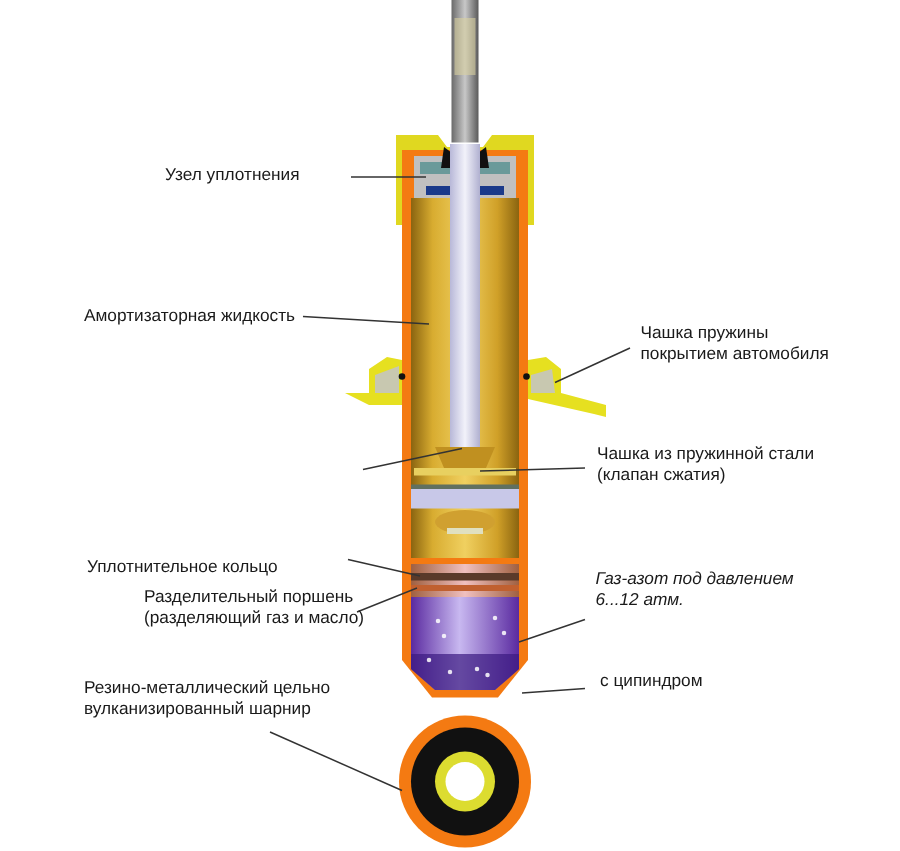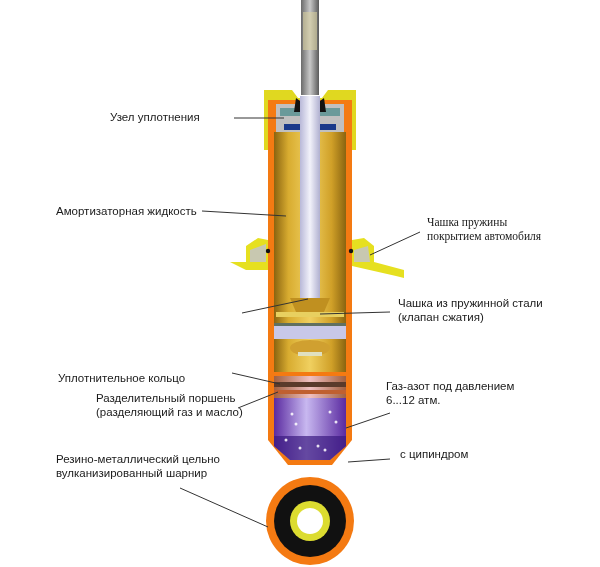--- a/index.html
+++ b/index.html
@@ -141,28 +141,28 @@
   <div class="label" style="left:96px; top:391px;">
     <span>Разделительный поршень</span>
     <span>(разделяющий газ и масло)</span>
   </div>
   <div class="label" style="left:56px; top:452px;">
     <span>Резино-металлический цельно</span>
     <span>вулканизированный шарнир</span>
   </div>
 
   
-  <div class="label" style="left:427px; top:215px;font-family:Liberation Serif, serif;">
+  <div class="label" style="left:427px; top:215px;">
     <span>Чашка пружины</span>
     <span>покрытием автомобиля</span>
   </div>
   <div class="label" style="left:398px; top:296px;">
     <span>Чашка из пружинной стали</span>
     <span>(клапан сжатия)</span>
   </div>
-  <div class="label" style="left:386px; top:379px;">
+  <div class="label" style="left:397px; top:379px;font-style:italic;">
     <span>Газ-азот под давлением</span>
     <span>6...12 атм.</span>
   </div>
   <div class="label" style="left:400px; top:447px;">
     <span>с ципиндром</span>
   </div>
 </div>
 
 </body></html>

